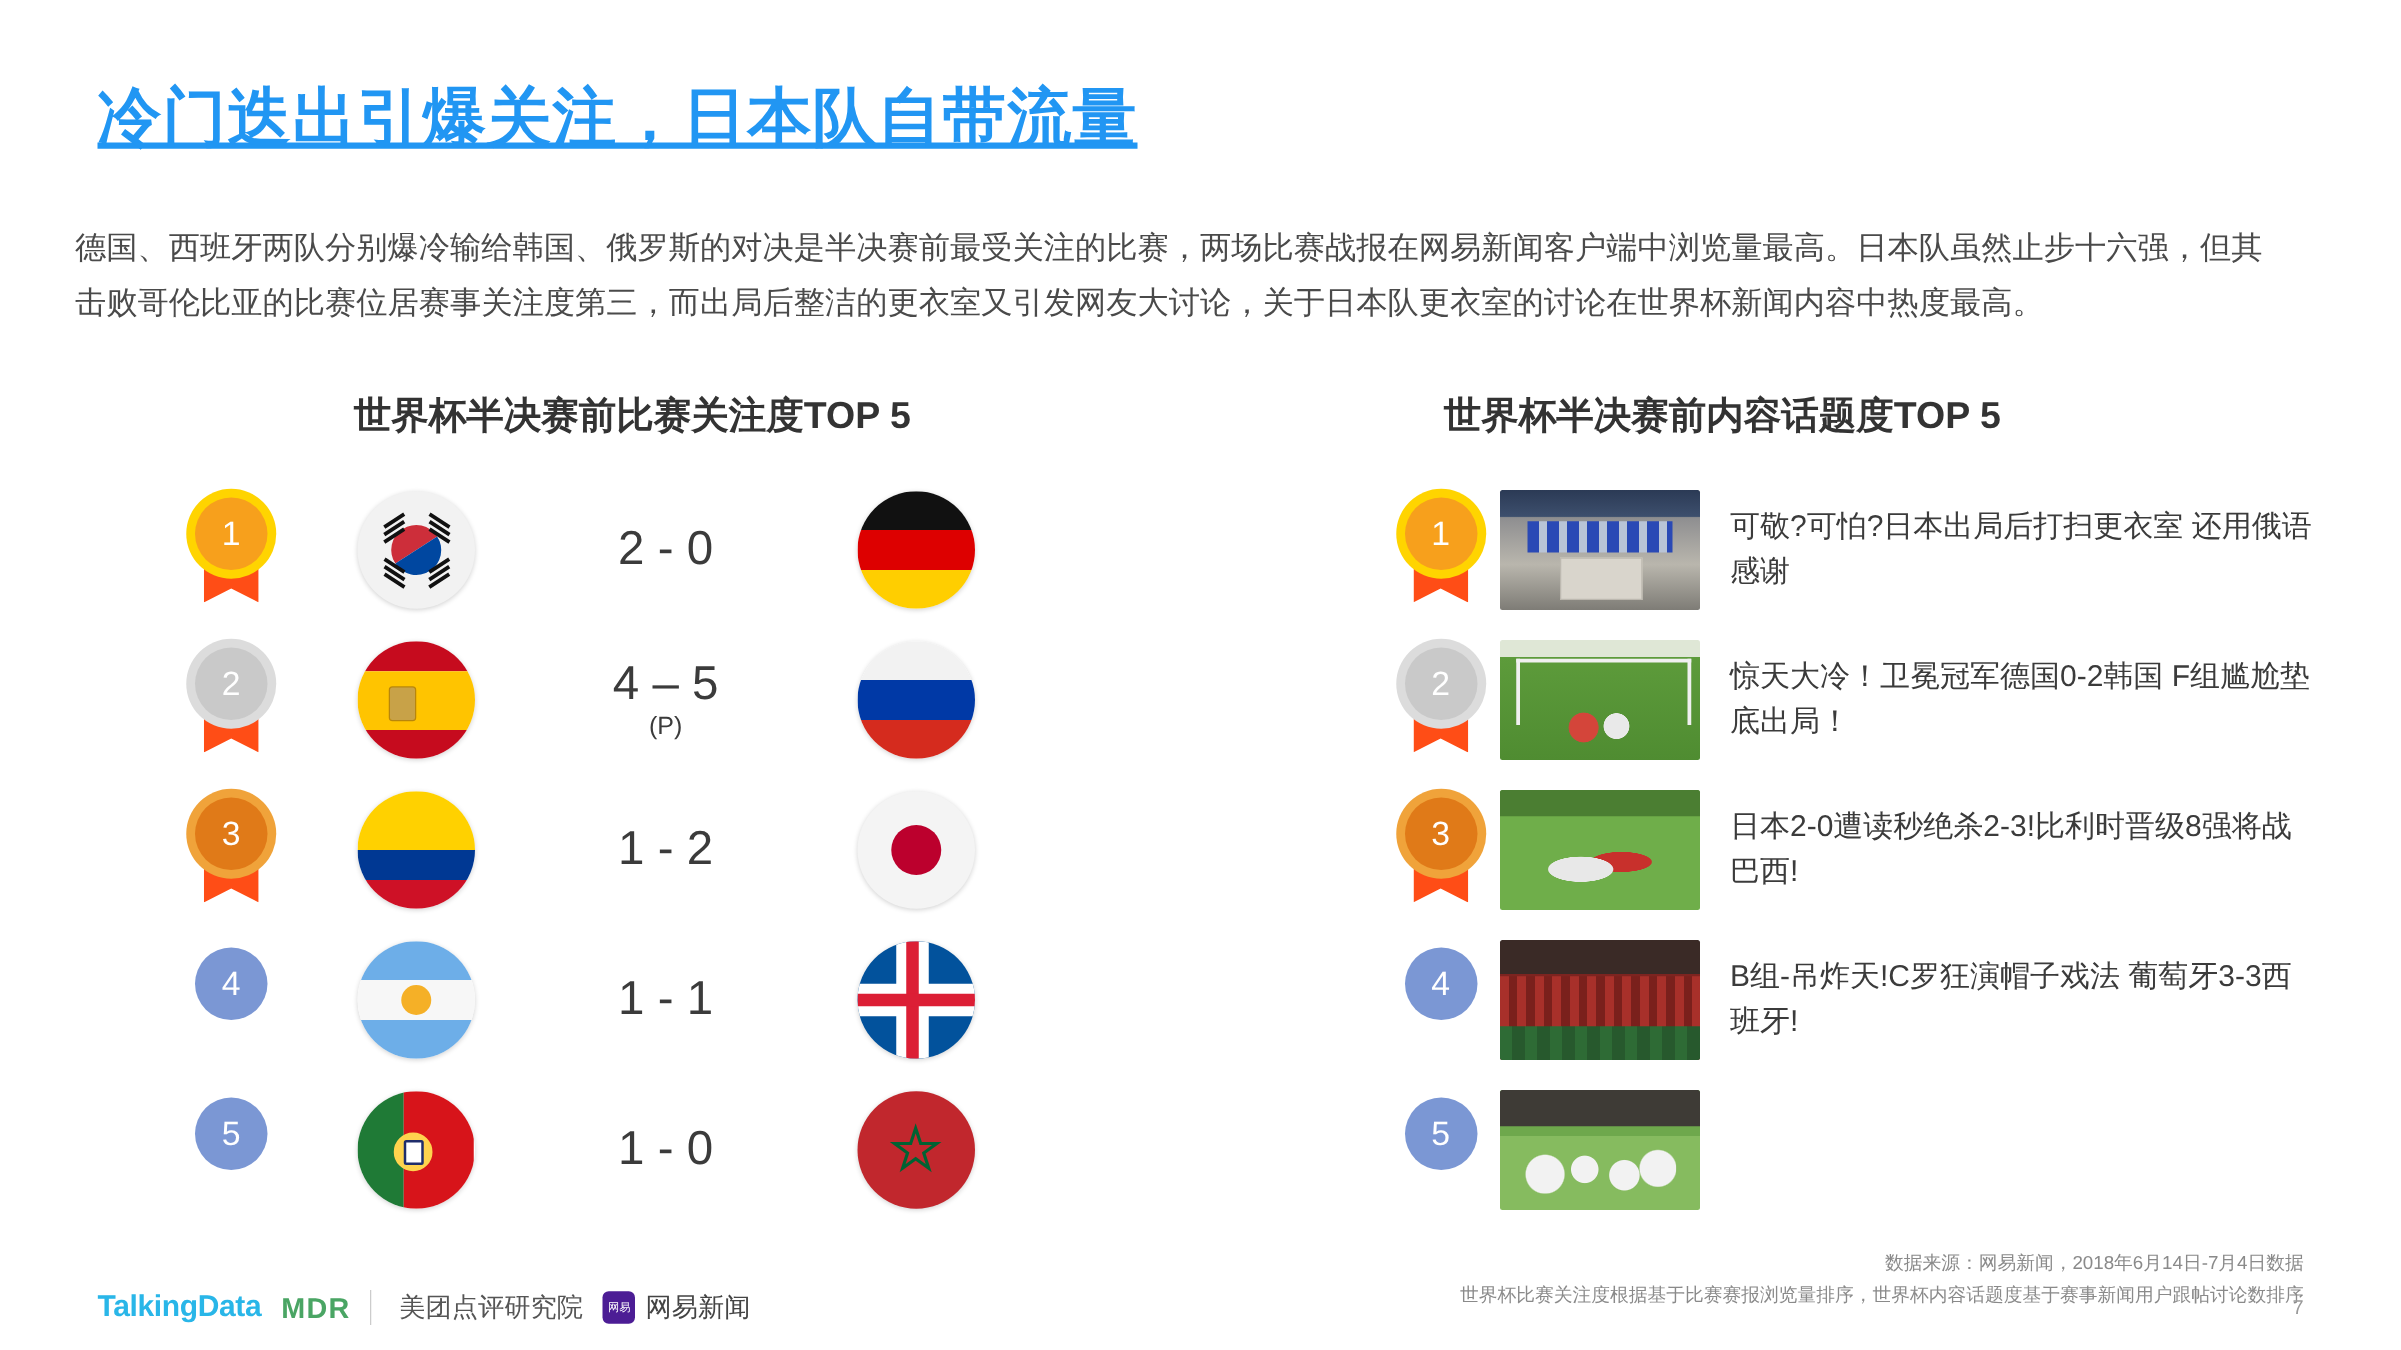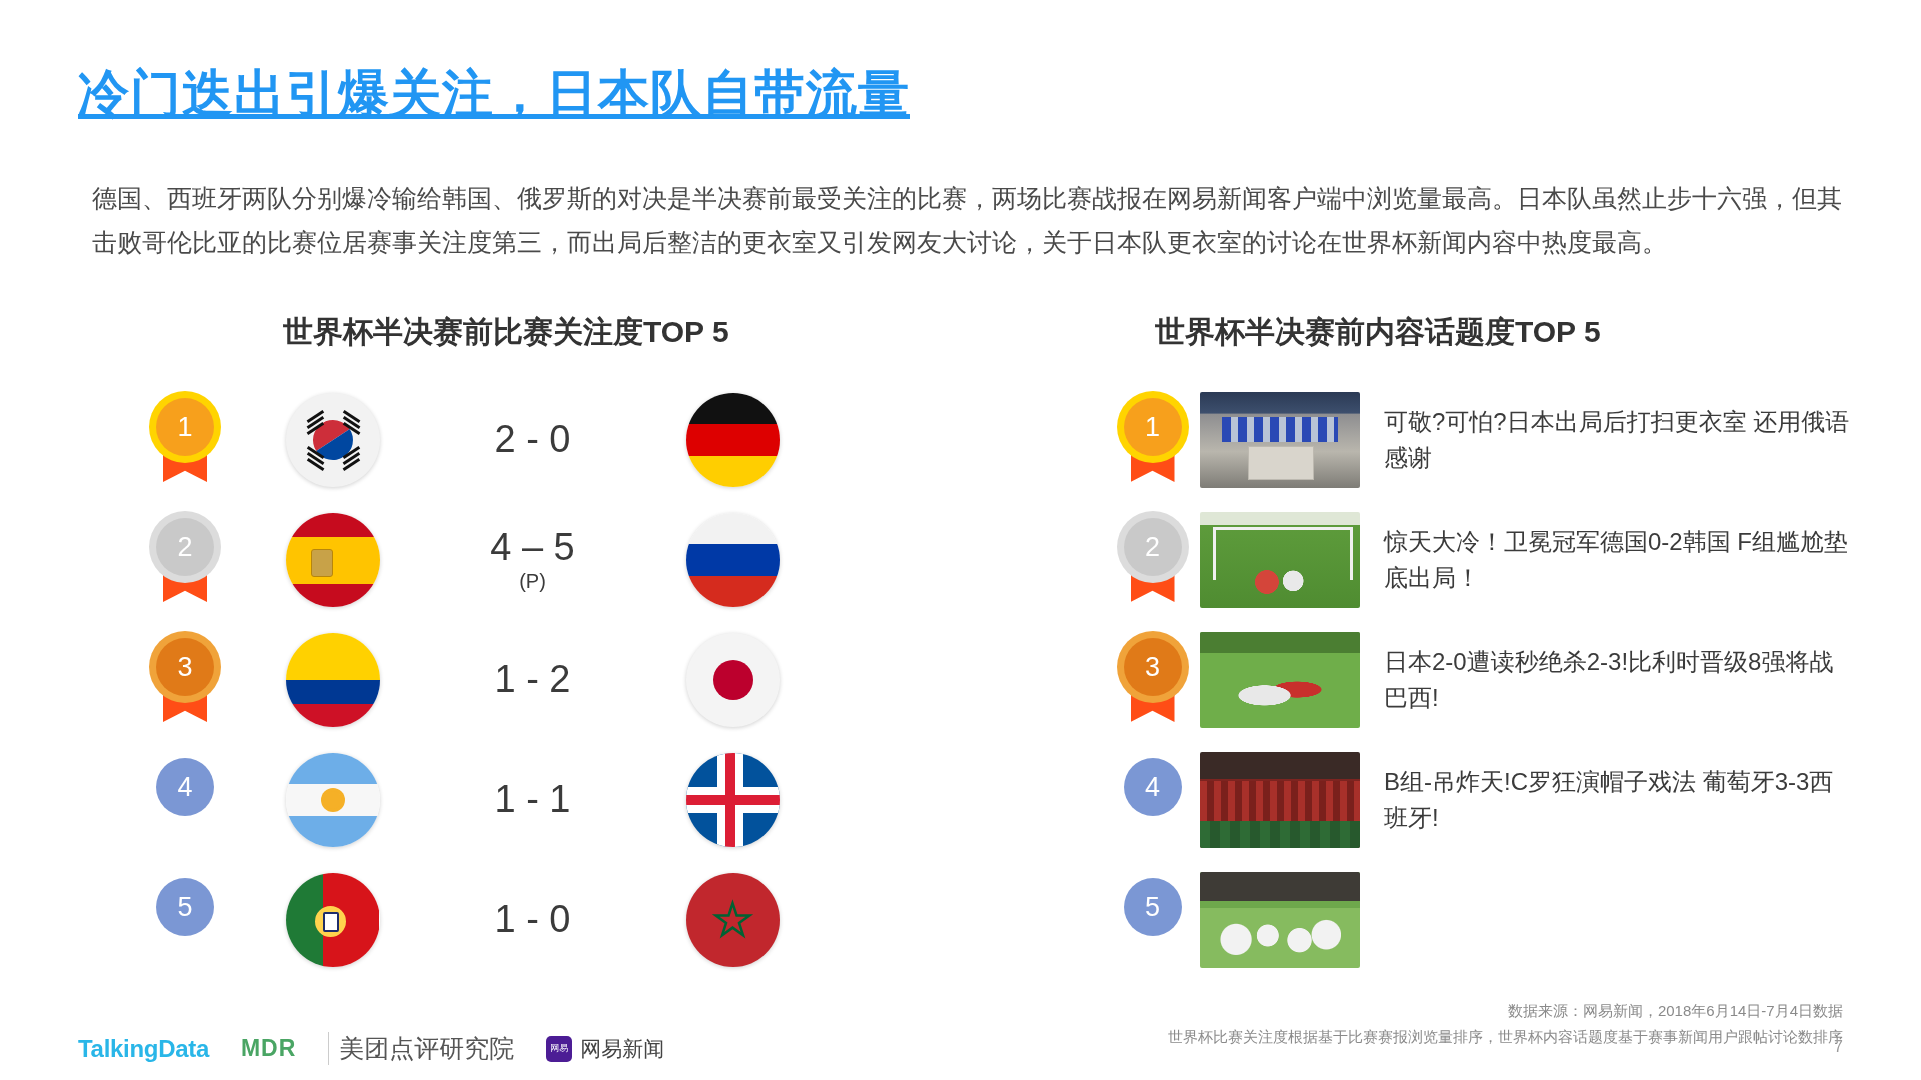--- a/index.html
+++ b/index.html
@@ -17,21 +17,21 @@
   
   .headline{
     position:absolute;left:78px;top:60px;
     font-size:51px;font-weight:bold;
     color:#2196f3;
     letter-spacing:1px;
     white-space:nowrap;
     text-decoration:underline;
   }
   .subtext{
-    position:absolute;left:92px;top:176px;width:1770px;
+    position:absolute;left:60px;top:176px;width:1770px;
     font-size:25px;line-height:44px;color:#4a4a4a;
     font-weight:400;
   }
 
   
   .sec-title{
     position:absolute;top:312px;
     font-size:30px;font-weight:bold;color:#333;
     white-space:nowrap;
   }
@@ -193,25 +193,25 @@
   .source{
     position:absolute;right:78px;top:998px;text-align:right;
     font-size:15px;line-height:26px;color:#8a8a8a;
   }
   .pagenum{
     position:absolute;right:78px;top:1038px;
     font-size:16px;color:#9a9a9a;
   }
   .logos{
     position:absolute;left:78px;top:1032px;
-    display:flex;align-items:center;gap:32px;
+    display:flex;align-items:center;gap:16px;
   }
   .logo-td{font-size:24px;font-weight:bold;color:#29b6e8;letter-spacing:-.3px;}
   .logo-mdr{font-size:23px;font-weight:bold;color:#4aa564;letter-spacing:1px;}
-  .logo-mtxt{font-size:25px;color:#555;border-left:1px solid #ccc;padding-left:10px;}
+  .logo-mtxt{font-size:21px;color:#555;border-left:1px solid #ccc;padding-left:22px;}
   .logo-ne{display:flex;align-items:center;gap:8px;}
   .logo-ne .mark{width:26px;height:26px;background:#4c1d95;border-radius:5px;
      display:flex;align-items:center;justify-content:center;color:#fff;font-size:9px;}
   .logo-ne .txt{font-size:21px;color:#444;}
 </style>
 </head>
 <body>
 
 <div class="slide">
 

